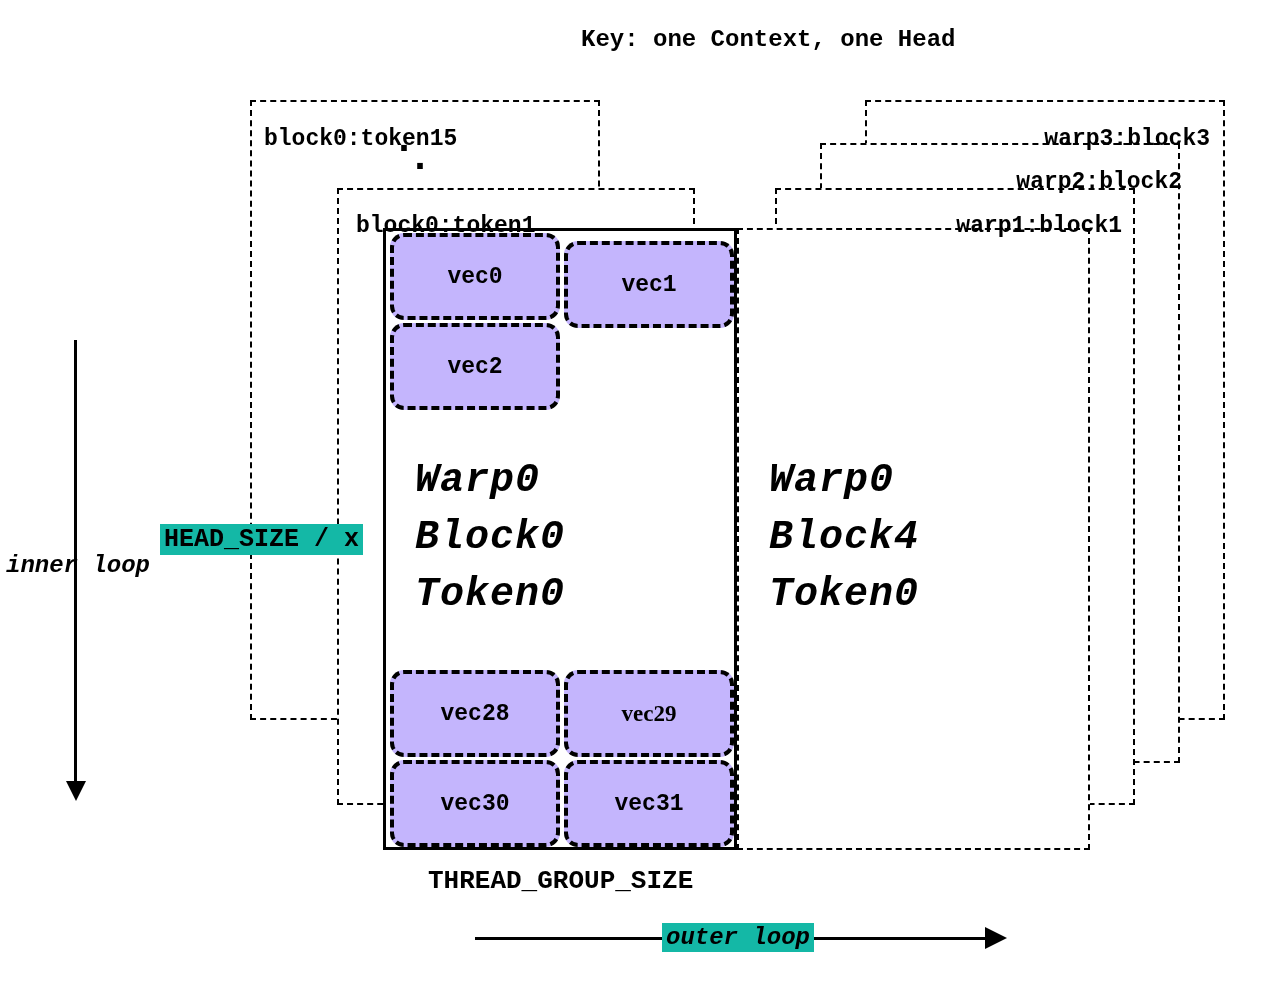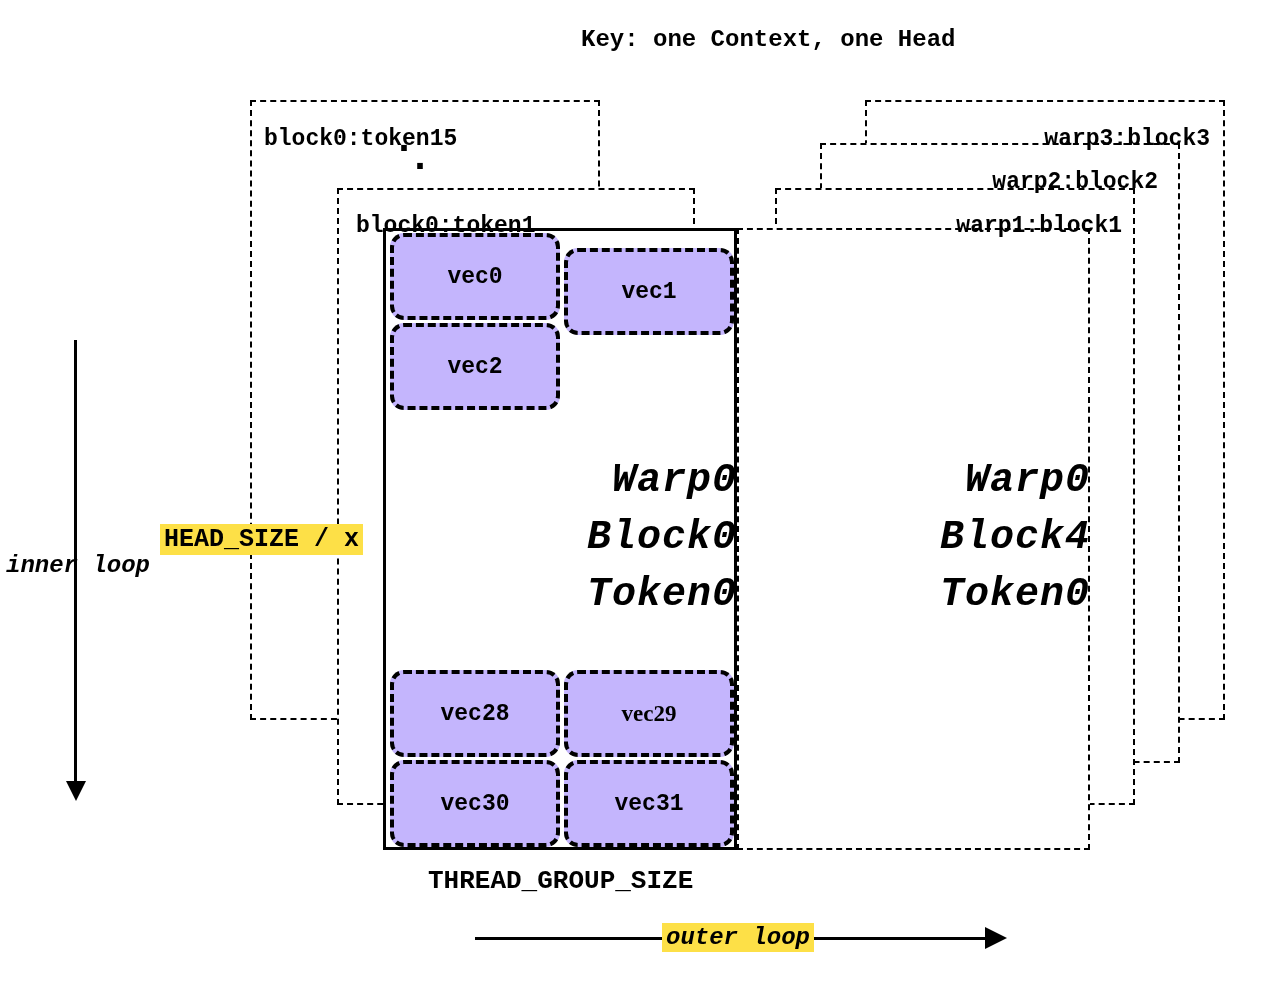--- a/index.html
+++ b/index.html
@@ -19,40 +19,40 @@
   .mono-label { position: absolute; font-weight: bold; white-space: nowrap; }
   .small-italic { position: absolute; font-weight: bold; font-style: italic; font-size: 24px; white-space: nowrap; }
 
   .vec {
     position: absolute; border: 4px dashed #000; border-radius: 14px; background: #c4b5fd;
     display: flex; align-items: center; justify-content: center;
     font-weight: bold; font-size: 23px;
   }
 
   .center-text {
-    position: absolute; text-align: right;
+    position: absolute; text-align: left;
     font-weight: bold; font-style: italic;
-    font-size: 40px; line-height: 57px; letter-spacing: 1px;
+    font-size: 40px; line-height: 57px; letter-spacing: 1px; padding-left: 32px;
   }
 
   .dot { position: absolute; font-size: 40px; font-weight: bold; line-height: 14px; }
 
   .arrow-line-v { position: absolute; width: 0; border-left: 3px solid #000; }
   .arrow-line-h { position: absolute; height: 0; border-top: 3px solid #000; }
   .arrowhead-down {
     position: absolute; width: 0; height: 0;
     border-left: 10px solid transparent; border-right: 10px solid transparent;
     border-top: 20px solid #000;
   }
   .arrowhead-right {
     position: absolute; width: 0; height: 0;
     border-top: 11px solid transparent; border-bottom: 11px solid transparent;
     border-left: 22px solid #000;
   }
-  .masked { background: #fde047; padding: 1px 4px; }
+  .masked { background: #14b8a6; padding: 1px 4px; }
 </style>
 </head>
 <body>
 
 <div class="canvas">
 
   <div class="arrow-line-v" style="left:74px; top:340px; height:443px;"></div>
   <div class="arrowhead-down" style="left:66px; top:781px;"></div>
 
   <div class="arrow-line-h" style="left:475px; top:937px; width:512px;"></div>
@@ -64,21 +64,21 @@
 
   <div class="back-box" style="left:250px; top:100px; width:350px; height:620px;"></div>
   <div class="back-box" style="left:337px; top:188px; width:358px; height:617px;"></div>
 
   <div class="front-dashed" style="left:737px; top:228px; width:353px; height:622px;"></div>
   <div class="solid-box" style="left:383px; top:228px; width:354px; height:622px;"></div>
 
   <div class="vec" style="left:390px; top:233px; width:170px; height:87px;">
     <span>vec0</span>
   </div>
-  <div class="vec" style="left:564px; top:248px; width:170px; height:87px;">
+  <div class="vec" style="left:564px; top:241px; width:170px; height:87px;">
     <span>vec1</span>
   </div>
   <div class="vec" style="left:390px; top:323px; width:170px; height:87px;">
     <span>vec2</span>
   </div>
 
   <div class="vec" style="left:390px; top:670px; width:170px; height:87px;">
     <span>vec28</span>
   </div>
   <div class="vec" style="left:564px; top:670px; width:170px; height:87px;font-family:Liberation Serif, serif;">
@@ -103,21 +103,21 @@
   </div>
 
   <div class="mono-label" style="left:557px; top:26px; font-size:24px;margin-left:24px;">Key: one Context, one Head</div>
 
   <div class="box-label" style="left:264px; top:110px;">block0:token15</div>
   <div class="dot" style="left:392px; top:142px;">·</div>
   <div class="dot" style="left:408px; top:160px;">·</div>
   <div class="box-label" style="left:356px; top:197px;">block0:token1</div>
 
   <div class="box-label" style="right:54px; top:110px;">warp3:block3</div>
-  <div class="box-label" style="right:106px; top:153px;">warp2:block2</div>
+  <div class="box-label" style="right:82px; top:153px;">warp2:block2</div>
   <div class="box-label" style="right:142px; top:197px;">warp1:block1</div>
 
   <div class="mono-label masked" style="left:160px; top:524px; font-size:25px;">HEAD_SIZE / x</div>
   <div class="small-italic" style="left:6px; top:552px;font-style:italic;">inner loop</div>
   <div class="mono-label" style="left:428px; top:866px; font-size:26px;">THREAD_GROUP_SIZE</div>
   <div class="small-italic masked" style="left:662px; top:923px;">outer loop</div>
 
 </div>
 
 </body></html>

